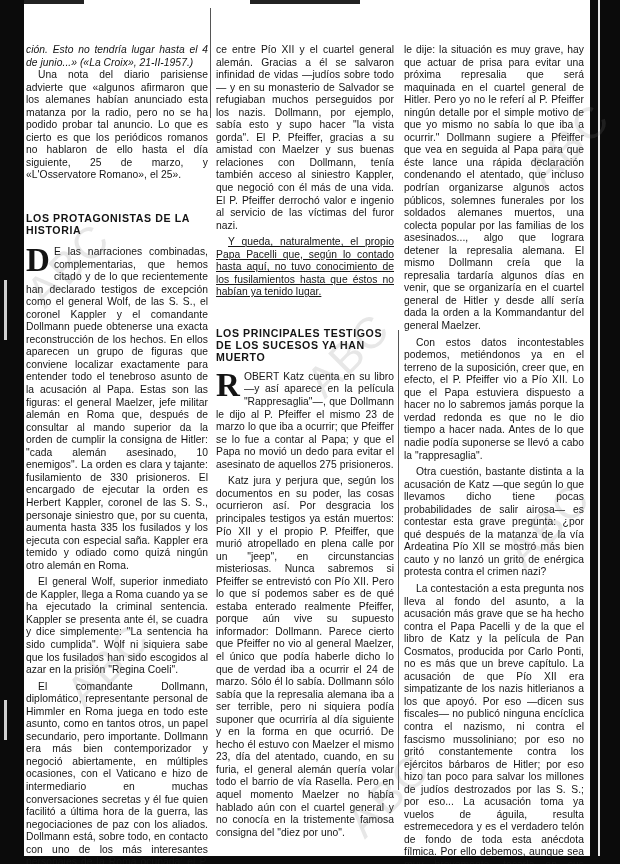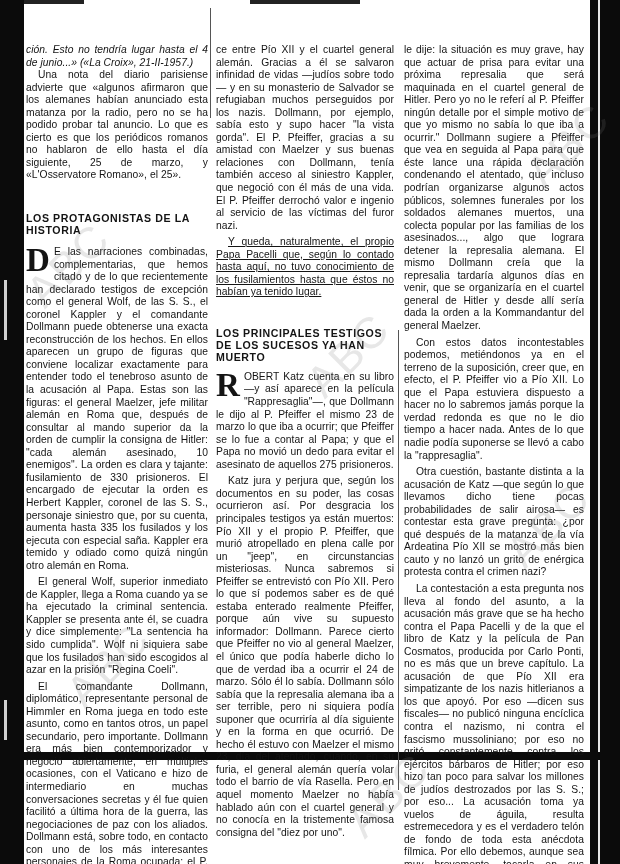--- a/index.html
+++ b/index.html
@@ -2,21 +2,21 @@
 <html><head>
 <meta charset="utf-8">
 <style>
   html, body { margin:0; padding:0; }
   body {
     width:620px; height:864px; overflow:hidden; position:relative;
     background:#ffffff;
     font-family:"Liberation Sans", sans-serif;
     color:#141414;
   }
-  .page { position:absolute; left:0; top:0; width:620px; height:760px; background:#fff; }
+  .page { position:absolute; left:0; top:0; width:620px; height:864px; background:#fff; }
   .left-edge { position:absolute; left:0; top:0; width:24px; height:864px; background:#0b0b0b; }
   .left-edge .noise { position:absolute; left:4px; width:3px; background:#cfcfcf; }
   .right-edge { position:absolute; right:0; top:0; width:30px; height:864px; background:#0b0b0b; }
   .right-edge .line { position:absolute; left:8px; top:0; width:2px; height:864px; background:#e8e8e8; }
   .bottom-edge { position:absolute; left:0; bottom:0; width:620px; height:8px; background:#0b0b0b; }
   .top-rule { position:absolute; top:0; height:4px; background:#222; }
 
   .col { position:absolute; top:0; font-size:10.3px; line-height:12.55px; text-align:justify; letter-spacing:0.05px; }
   .col1 { left:26px; width:182px; }
   .col2 { left:216px; width:178px; }

